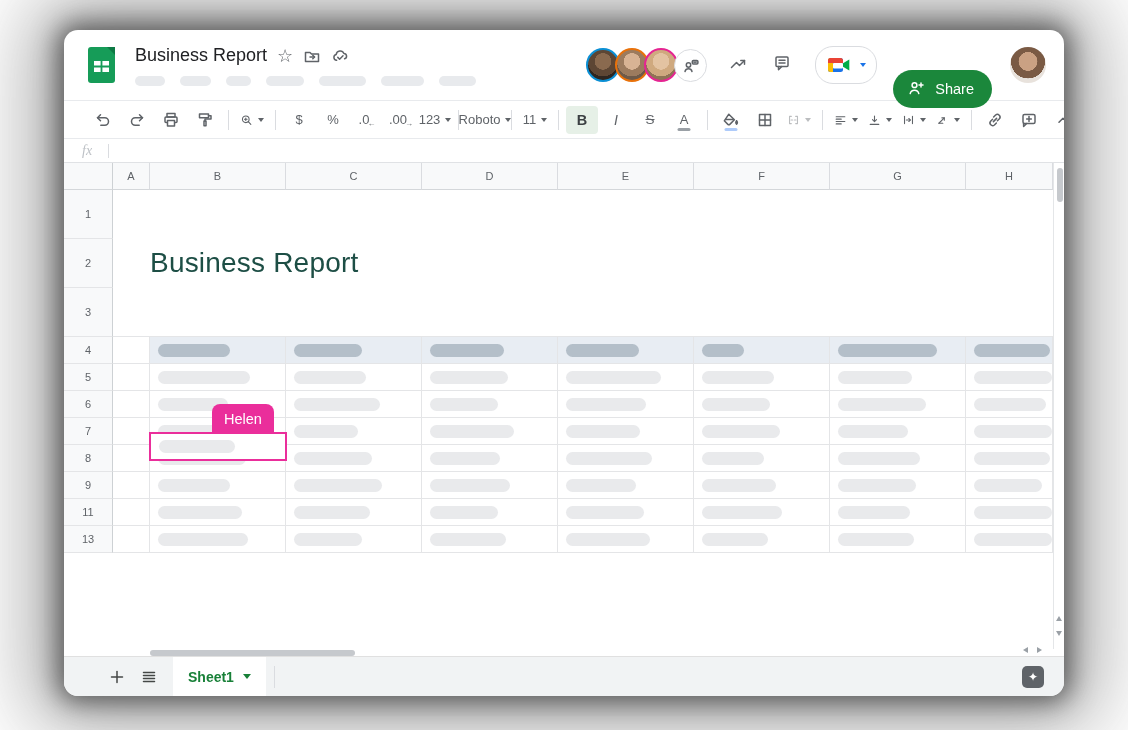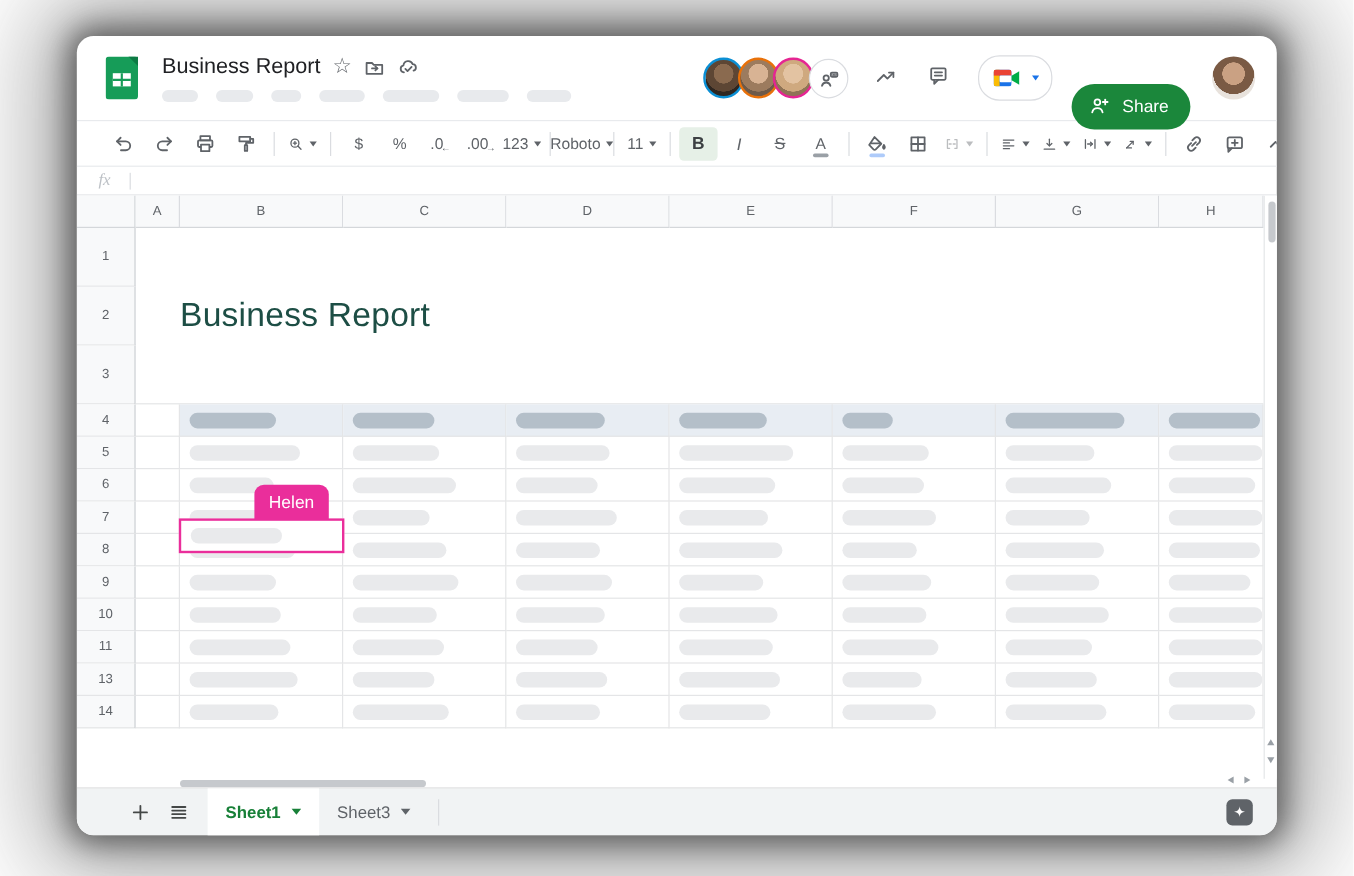--- a/index.html
+++ b/index.html
@@ -523,117 +523,67 @@
               <span class="pill" style="width:74px;background:#e9eaec"></span>
             </div>
             <div class="cell" style="width:136px;flex:0 0 136px">
               <span class="pill" style="width:78px;background:#e9eaec"></span>
             </div>
             <div class="cell" style="width:87px;flex:0 0 87px">
               <span class="pill" style="width:68px;background:#e9eaec"></span>
             </div>
           </div>
           <div class="grow" style="height:27px">
-            <div class="rh">10</div>
-            <div class="cell" style="width:37px;flex:0 0 37px"></div>
+            <div class="rh">11</div>
+            <div class="cell" style="width:37px;flex:0 0 37px"></div>
+            <div class="cell" style="width:136px;flex:0 0 136px">
+              <span class="pill" style="width:84px;background:#e9eaec"></span>
+            </div>
             <div class="cell" style="width:136px;flex:0 0 136px">
               <span class="pill" style="width:76px;background:#e9eaec"></span>
             </div>
             <div class="cell" style="width:136px;flex:0 0 136px">
-              <span class="pill" style="width:70px;background:#e9eaec"></span>
-            </div>
-            <div class="cell" style="width:136px;flex:0 0 136px">
-              <span class="pill" style="width:74px;background:#e9eaec"></span>
-            </div>
-            <div class="cell" style="width:136px;flex:0 0 136px">
-              <span class="pill" style="width:82px;background:#e9eaec"></span>
-            </div>
-            <div class="cell" style="width:136px;flex:0 0 136px">
-              <span class="pill" style="width:70px;background:#e9eaec"></span>
-            </div>
-            <div class="cell" style="width:136px;flex:0 0 136px">
-              <span class="pill" style="width:86px;background:#e9eaec"></span>
+              <span class="pill" style="width:68px;background:#e9eaec"></span>
+            </div>
+            <div class="cell" style="width:136px;flex:0 0 136px">
+              <span class="pill" style="width:78px;background:#e9eaec"></span>
+            </div>
+            <div class="cell" style="width:136px;flex:0 0 136px">
+              <span class="pill" style="width:80px;background:#e9eaec"></span>
+            </div>
+            <div class="cell" style="width:136px;flex:0 0 136px">
+              <span class="pill" style="width:72px;background:#e9eaec"></span>
             </div>
             <div class="cell" style="width:87px;flex:0 0 87px">
               <span class="pill" style="width:78px;background:#e9eaec"></span>
             </div>
           </div>
           <div class="grow" style="height:27px">
-            <div class="rh">11</div>
-            <div class="cell" style="width:37px;flex:0 0 37px"></div>
+            <div class="rh">13</div>
+            <div class="cell" style="width:37px;flex:0 0 37px"></div>
+            <div class="cell" style="width:136px;flex:0 0 136px">
+              <span class="pill" style="width:90px;background:#e9eaec"></span>
+            </div>
+            <div class="cell" style="width:136px;flex:0 0 136px">
+              <span class="pill" style="width:68px;background:#e9eaec"></span>
+            </div>
+            <div class="cell" style="width:136px;flex:0 0 136px">
+              <span class="pill" style="width:76px;background:#e9eaec"></span>
+            </div>
             <div class="cell" style="width:136px;flex:0 0 136px">
               <span class="pill" style="width:84px;background:#e9eaec"></span>
             </div>
             <div class="cell" style="width:136px;flex:0 0 136px">
+              <span class="pill" style="width:66px;background:#e9eaec"></span>
+            </div>
+            <div class="cell" style="width:136px;flex:0 0 136px">
               <span class="pill" style="width:76px;background:#e9eaec"></span>
             </div>
-            <div class="cell" style="width:136px;flex:0 0 136px">
-              <span class="pill" style="width:68px;background:#e9eaec"></span>
-            </div>
-            <div class="cell" style="width:136px;flex:0 0 136px">
-              <span class="pill" style="width:78px;background:#e9eaec"></span>
-            </div>
-            <div class="cell" style="width:136px;flex:0 0 136px">
-              <span class="pill" style="width:80px;background:#e9eaec"></span>
-            </div>
-            <div class="cell" style="width:136px;flex:0 0 136px">
-              <span class="pill" style="width:72px;background:#e9eaec"></span>
-            </div>
             <div class="cell" style="width:87px;flex:0 0 87px">
               <span class="pill" style="width:78px;background:#e9eaec"></span>
-            </div>
-          </div>
-          <div class="grow" style="height:27px">
-            <div class="rh">13</div>
-            <div class="cell" style="width:37px;flex:0 0 37px"></div>
-            <div class="cell" style="width:136px;flex:0 0 136px">
-              <span class="pill" style="width:90px;background:#e9eaec"></span>
-            </div>
-            <div class="cell" style="width:136px;flex:0 0 136px">
-              <span class="pill" style="width:68px;background:#e9eaec"></span>
-            </div>
-            <div class="cell" style="width:136px;flex:0 0 136px">
-              <span class="pill" style="width:76px;background:#e9eaec"></span>
-            </div>
-            <div class="cell" style="width:136px;flex:0 0 136px">
-              <span class="pill" style="width:84px;background:#e9eaec"></span>
-            </div>
-            <div class="cell" style="width:136px;flex:0 0 136px">
-              <span class="pill" style="width:66px;background:#e9eaec"></span>
-            </div>
-            <div class="cell" style="width:136px;flex:0 0 136px">
-              <span class="pill" style="width:76px;background:#e9eaec"></span>
-            </div>
-            <div class="cell" style="width:87px;flex:0 0 87px">
-              <span class="pill" style="width:78px;background:#e9eaec"></span>
-            </div>
-          </div>
-          <div class="grow" style="height:27px">
-            <div class="rh">14</div>
-            <div class="cell" style="width:37px;flex:0 0 37px"></div>
-            <div class="cell" style="width:136px;flex:0 0 136px">
-              <span class="pill" style="width:74px;background:#e9eaec"></span>
-            </div>
-            <div class="cell" style="width:136px;flex:0 0 136px">
-              <span class="pill" style="width:80px;background:#e9eaec"></span>
-            </div>
-            <div class="cell" style="width:136px;flex:0 0 136px">
-              <span class="pill" style="width:70px;background:#e9eaec"></span>
-            </div>
-            <div class="cell" style="width:136px;flex:0 0 136px">
-              <span class="pill" style="width:76px;background:#e9eaec"></span>
-            </div>
-            <div class="cell" style="width:136px;flex:0 0 136px">
-              <span class="pill" style="width:78px;background:#e9eaec"></span>
-            </div>
-            <div class="cell" style="width:136px;flex:0 0 136px">
-              <span class="pill" style="width:84px;background:#e9eaec"></span>
-            </div>
-            <div class="cell" style="width:87px;flex:0 0 87px">
-              <span class="pill" style="width:72px;background:#e9eaec"></span>
             </div>
           </div>
         </div>
 
       <div class="plabel" style="left: 148px; top: 241px; background: rgb(234, 46, 155);">
         <span>Helen</span>
       </div>
       <div class="pcell" style="left: 85px; top: 269px; width: 138px; height: 29px; border: 2px solid rgb(234, 46, 155);">
         <span class="pill" style="width:76px;background:#e9eaec;"></span>
       </div>
@@ -662,23 +612,19 @@
             <line x1="3.5" y1="7.5" x2="14.5" y2="7.5"></line>
             <line x1="3.5" y1="10.5" x2="14.5" y2="10.5"></line>
             <line x1="3.5" y1="13.5" x2="14.5" y2="13.5"></line>
           </svg>
       </span>
       <div id="tabswrap" style="display:flex;height:40px;">
           <div class="tab active">
             <span style="color:#188038">Sheet1</span>
             <span class="tcaret" style="border-top-color:#188038"></span>
           </div>
-          <div class="tab">
-            <span>Sheet3</span>
-            <span class="tcaret"></span>
-          </div>
         </div>
       <span class="tabdiv"></span>
       <span class="explorebtn">✦</span>
     </div>
 
   </div>
 </div>
 
 </body></html>

